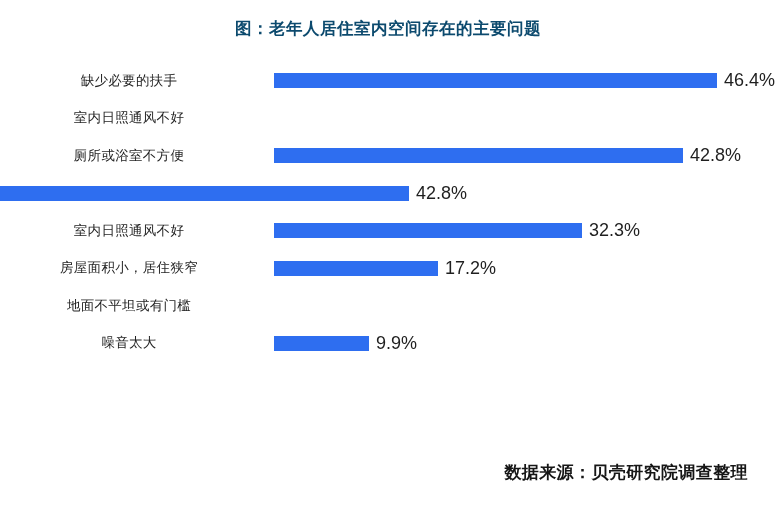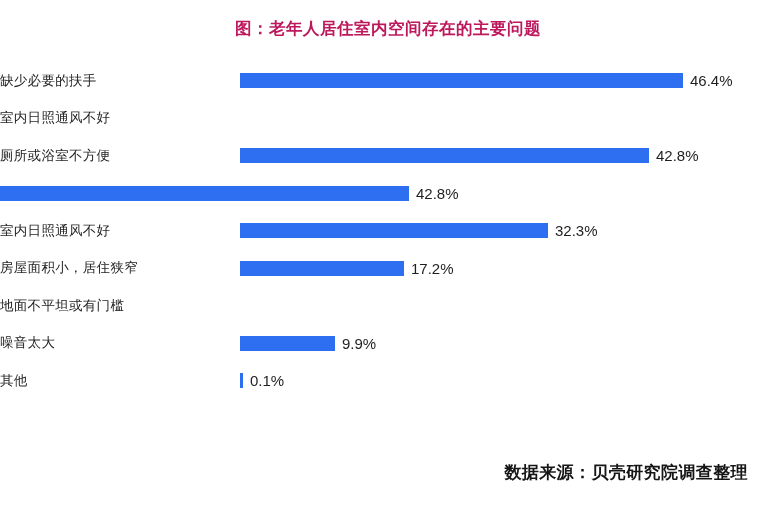--- a/index.html
+++ b/index.html
@@ -19,40 +19,40 @@
   .chart-wrap {
     width: 776px;
     height: 506px;
     position: relative;
     padding: 0;
   }
   .chart-title {
     text-align: center;
     font-size: 16.5px;
     font-weight: bold;
-    color: #be185d;
+    color: #0c4a6e;
     letter-spacing: 0.5px;
     padding-top: 18px;
     padding-bottom: 4px;
   }
   .plot {
     position: absolute;
     left: 0;
     top: 62px;
     width: 776px;
     height: 380px;
   }
   .row {
     display: flex;
     align-items: center;
     height: 37.5px;
   }
   .cat-label {
-    width: 240px;
-    text-align: left;
+    width: 274px;
+    text-align: center;
     padding-right: 16px;
     font-size: 13.5px;
     color: #1f1f1f;
     white-space: nowrap;
     letter-spacing: 0.3px;
   }
   .bar-area {
     flex: 1;
     display: flex;
     align-items: center;
@@ -62,21 +62,21 @@
   .bar {
     height: 15px;
     background: #2e6ef0;
     border-radius: 0;
   }
   .bar.tiny {
     width: 3px;
     background: #2e6ef0;
   }
   .val-label {
-    font-size: 15px;
+    font-size: 18px;
     color: #1f1f1f;
     margin-left: 7px;
     white-space: nowrap;
   }
   .source {
     position: absolute;
     right: 28px;
     bottom: 22px;
     font-size: 17px;
     font-weight: bold;
@@ -142,25 +142,18 @@
 
     <div class="row">
       <div class="cat-label">噪音太大</div>
       <div class="bar-area">
         <div class="bar" style="width:95px;"></div>
         <div class="val-label">9.9%</div>
       </div>
     </div>
 
 
-    <div class="row">
-      <div class="cat-label">其他</div>
-      <div class="bar-area">
-        <div class="bar tiny"></div>
-        <div class="val-label">0.1%</div>
-      </div>
-    </div>
 
   </div>
 
   <div class="source">数据来源：贝壳研究院调查整理</div>
 
 </div>
 
 </body></html>

